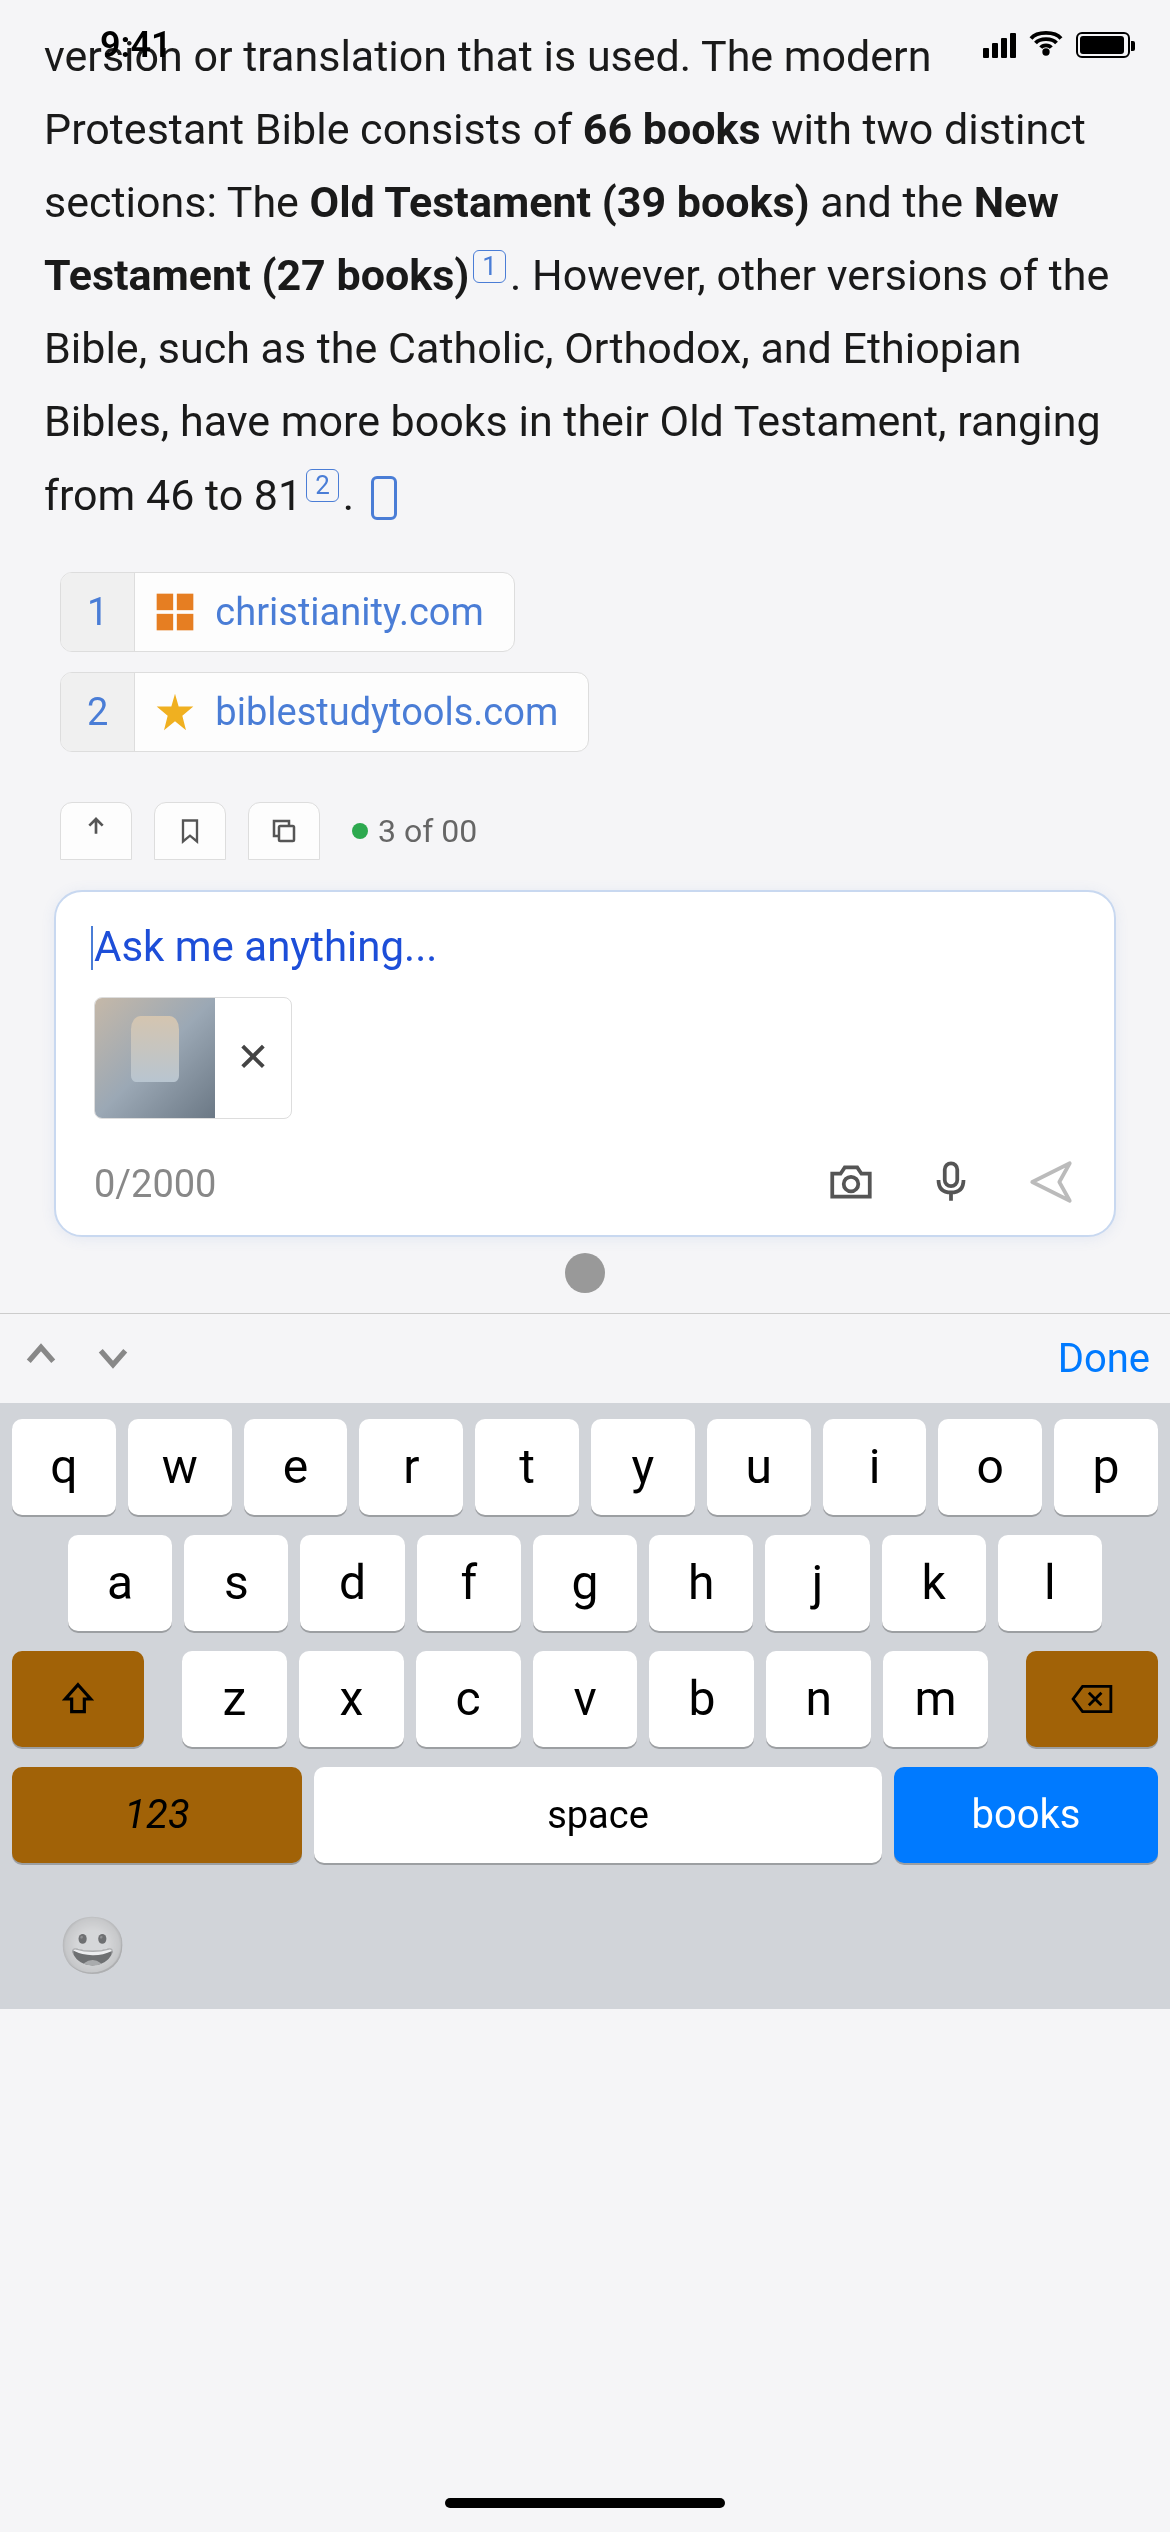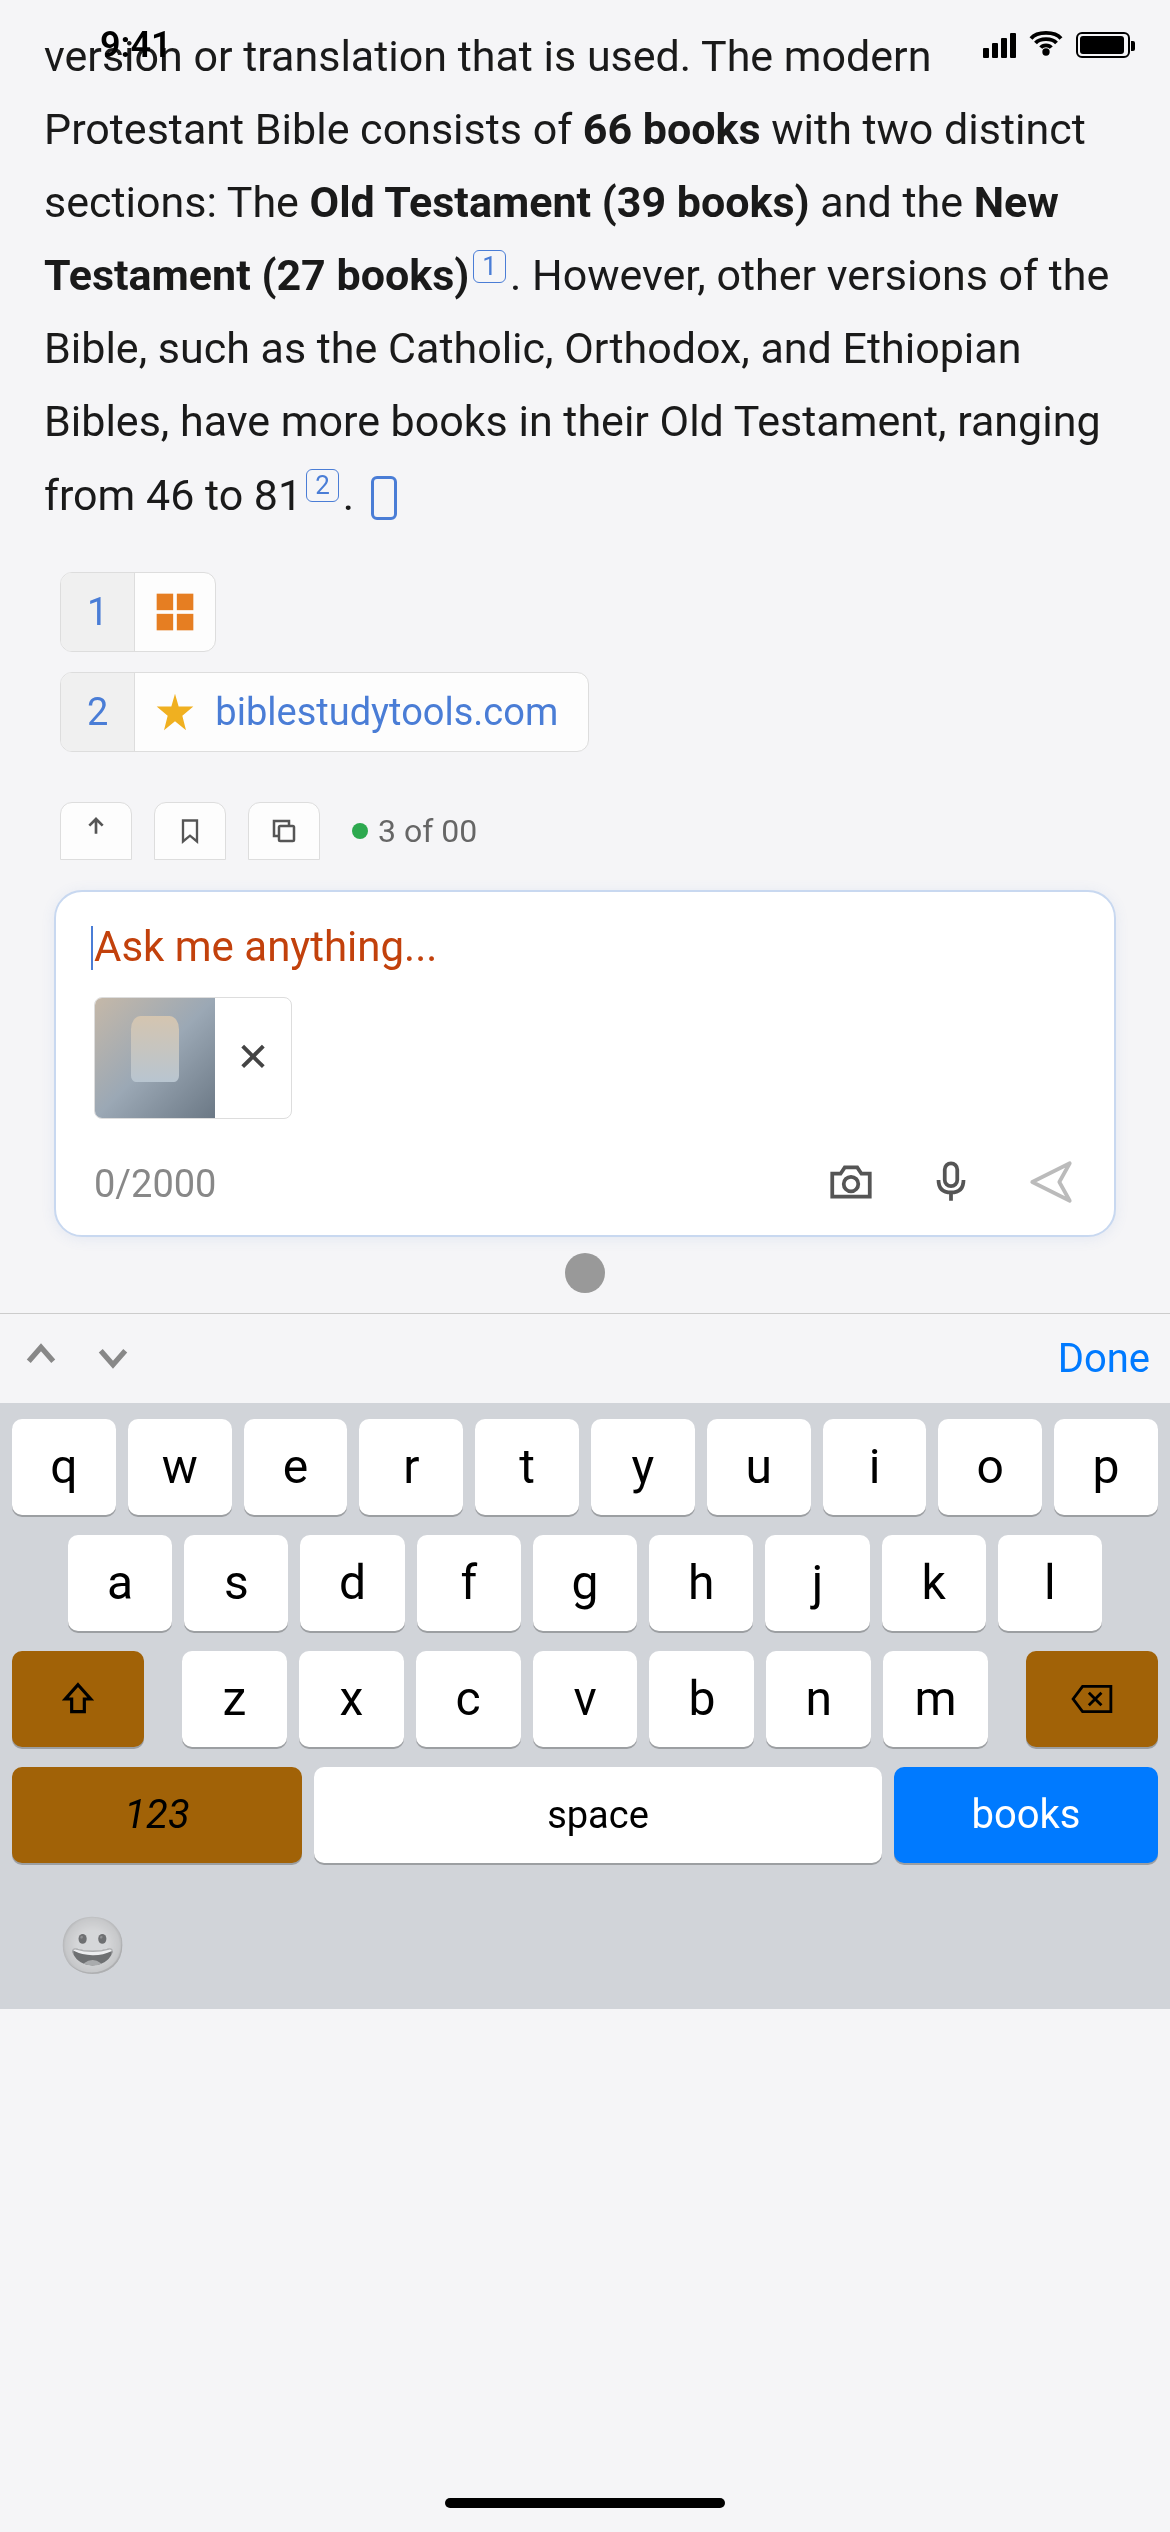--- a/index.html
+++ b/index.html
@@ -25,21 +25,21 @@
 .sources{padding:40px 60px 20px;}
 .source-chip{display:inline-flex;align-items:center;background:#fdfdfd;border:1px solid #ddd;border-radius:12px;margin-bottom:20px;height:80px;overflow:hidden;}
 .source-num{background:#f0f0f0;color:#4a7dd6;padding:0 26px;font-size:38px;height:100%;display:flex;align-items:center;border-right:1px solid #ddd;}
 .source-icon{width:44px;height:44px;margin:0 18px;display:flex;align-items:center;justify-content:center;}
 .source-text{color:#4a7dd6;font-size:38px;padding-right:30px;}
 .toolbar-partial{display:flex;align-items:center;gap:22px;padding:0 60px;margin-top:10px;}
 .tool-btn{width:72px;height:58px;border:1px solid #ddd;border-radius:12px 12px 0 0;background:#fdfdfd;display:flex;align-items:center;justify-content:center;}
 .page-indicator{display:flex;align-items:center;gap:10px;color:#666;font-size:32px;margin-left:10px;}
 .green-dot{width:16px;height:16px;background:#2da94f;border-radius:50%;}
 .input-area{margin:30px 54px 0;background:#fff;border:2px solid #c8d8f0;border-radius:28px;padding:30px 38px 24px;box-shadow:0 2px 14px rgba(80,120,200,0.1);}
-.input-placeholder{font-size:42px;color:#c2410c;position:relative;}
+.input-placeholder{font-size:42px;color:#1d4ed8;position:relative;}
 .input-cursor{position:absolute;left:-3px;top:4px;width:2px;height:44px;background:#4a7dd6;}
 .attachment-row{display:flex;margin-top:26px;}
 .attachment{display:flex;border:1px solid #ddd;border-radius:8px;overflow:hidden;}
 .attachment-img{width:120px;height:120px;background:linear-gradient(135deg,#c5b8a8 0%,#9ba8b5 50%,#6b7885 100%);position:relative;}
 .attachment-img::before{content:'';position:absolute;left:30%;top:15%;width:40%;height:55%;background:linear-gradient(180deg,#d4c5b0 0%,#b8c5d0 100%);border-radius:20% 20% 10% 10%;}
 .attachment-remove{width:76px;display:flex;align-items:center;justify-content:center;font-size:40px;color:#444;}
 .input-bottom{display:flex;align-items:center;justify-content:space-between;margin-top:38px;}
 .char-count{font-size:38px;color:#888;}
 .input-actions{display:flex;align-items:center;gap:50px;}
 .input-actions svg{width:50px;height:50px;}
@@ -102,20 +102,21 @@
     <div class="source-chip">
       <div class="source-num">1</div>
       <div class="source-icon">
         <svg viewBox="0 0 24 24">
             <rect x="2" y="2" width="9" height="9" fill="#e67e22"></rect>
             <rect x="13" y="2" width="9" height="9" fill="#e67e22"></rect>
             <rect x="2" y="13" width="9" height="9" fill="#e67e22"></rect>
             <rect x="13" y="13" width="9" height="9" fill="#e67e22"></rect>
           </svg>
       </div>
+      <div class="source-text">christianity.com</div>
     </div>
   </div>
   <div>
     <div class="source-chip">
       <div class="source-num">2</div>
       <div class="source-icon">
         <svg viewBox="0 0 24 24">
             <polygon points="12,2 14,9 22,9 16,14 18,22 12,17 6,22 8,14 2,9 10,9" fill="#f0b020"></polygon>
           </svg>
       </div>

